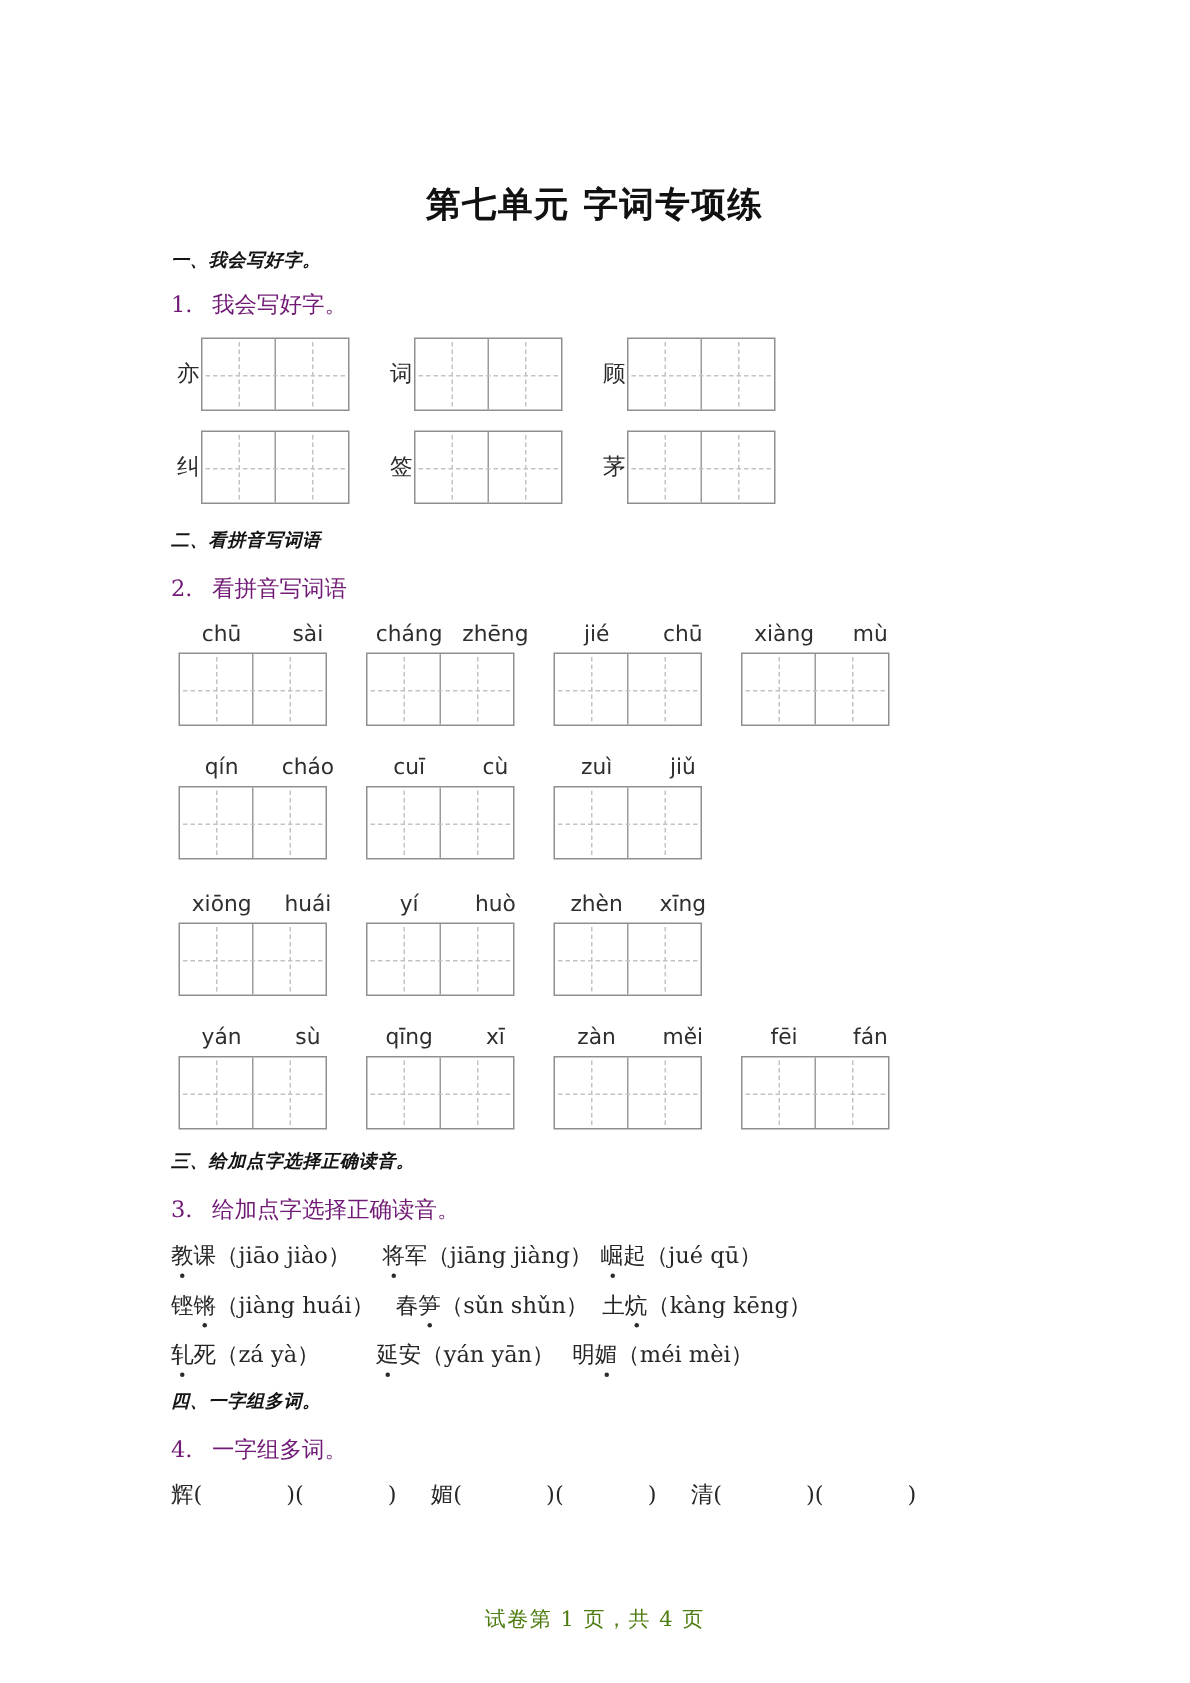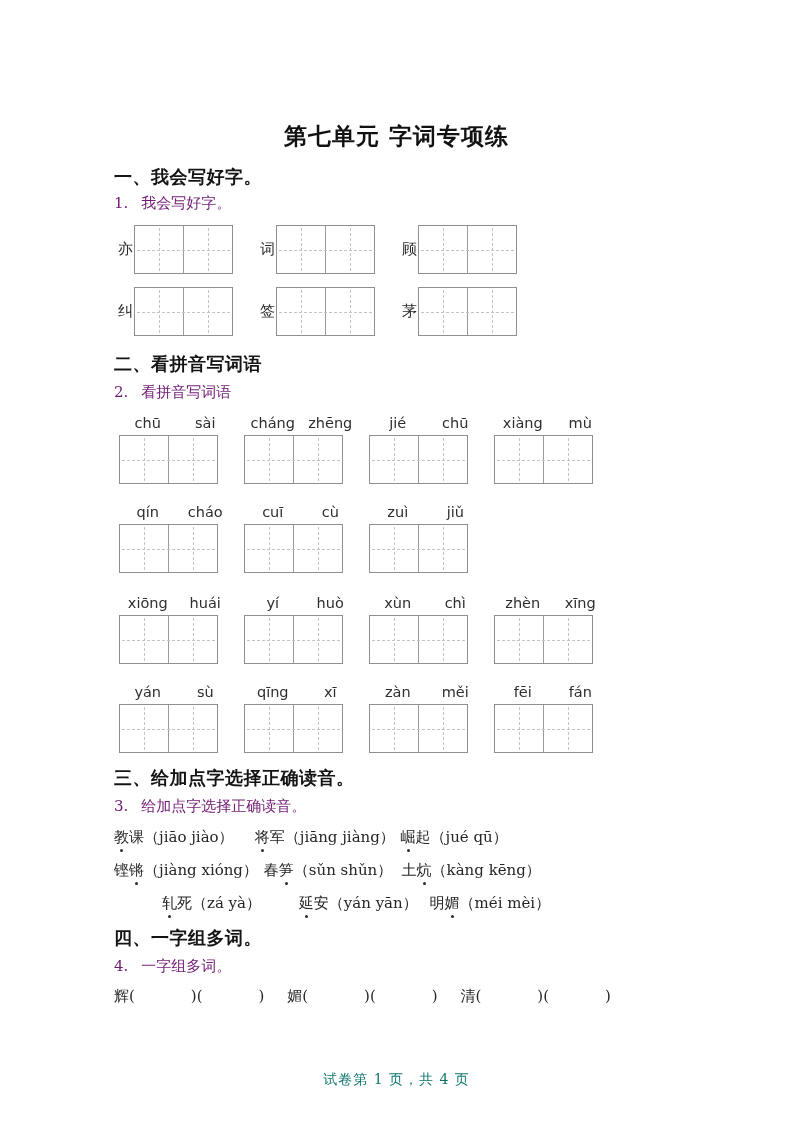--- a/index.html
+++ b/index.html
@@ -8,21 +8,21 @@
     font-family:"DejaVu Serif","Liberation Serif",serif;color:#2b2b2b;
     -webkit-font-smoothing:antialiased;
   }
   .abs{position:absolute;}
   
   .title{top:121px;left:0;width:793px;text-align:center;
     font-family:"DejaVu Sans","Liberation Sans",sans-serif;
     font-weight:700;font-size:23px;letter-spacing:1px;color:#111;}
   
   .heading{left:114px;font-family:"DejaVu Sans","Liberation Sans",sans-serif;
-    font-weight:700;font-size:18px;color:#141414;letter-spacing:.5px;}
+    font-weight:700;font-size:12px;color:#141414;letter-spacing:.5px;font-style:italic;}
   
   .item{left:114px;font-size:15px;color:#701a75;}
   .item .num{display:inline-block;margin-right:13px;}
   
   .cellpair{position:relative;width:97px;height:47px;border:1px solid #8f8f8f;
     display:flex;background:#fff;box-sizing:content-box;}
   .cell{flex:1;position:relative;}
   .cell + .cell{border-left:1px solid #9b9b9b;}
   .cell::before{content:"";position:absolute;top:2px;bottom:2px;left:50%;
     border-left:1px dashed #c3c3c3;}
@@ -50,21 +50,21 @@
   .s3-l3 .s3-item:nth-child(2){width:126px;}
   .dot-under{position:relative;display:inline-block;}
   .dot-under::after{content:"";position:absolute;left:50%;margin-left:-1.5px;
     bottom:-5px;width:3px;height:3px;border-radius:50%;background:#2b2b2b;}
   
   .s4-line{left:114px;font-size:15px;color:#262626;white-space:nowrap;}
   .s4-group{display:inline-flex;align-items:baseline;margin-right:18px;}
   .s4-blank{display:inline-block;width:56px;}
   
   .footer{top:1071px;left:0;width:793px;text-align:center;
-    font-size:14px;color:#0f766e;letter-spacing:1px;}
+    font-size:14px;color:#4d7c0f;letter-spacing:1px;}
 </style>
 </head>
 <body>
 
 <div>
 
   <div class="abs title">第七单元 字词专项练</div>
 
   <div class="abs heading" style="top:165px;">一、我会写好字。</div>
   <div class="abs item" style="top:194px;">
@@ -208,30 +208,20 @@
         </div>
       <div class="cellpair">
           <div class="cell"></div>
           <div class="cell"></div>
         </div>
     </div>
     <div class="py-group">
       <div class="py-labels">
           <span>yí</span>
           <span>huò</span>
-        </div>
-      <div class="cellpair">
-          <div class="cell"></div>
-          <div class="cell"></div>
-        </div>
-    </div>
-    <div class="py-group">
-      <div class="py-labels">
-          <span>xùn</span>
-          <span>chì</span>
         </div>
       <div class="cellpair">
           <div class="cell"></div>
           <div class="cell"></div>
         </div>
     </div>
     <div class="py-group">
       <div class="py-labels">
           <span>zhèn</span>
           <span>xīng</span>
@@ -291,26 +281,26 @@
     <span class="num">3.</span><span>给加点字选择正确读音。</span>
   </div>
 
   <div class="abs s3-line s3-l1" style="top:828px;">
     <span class="s3-item"><span></span><span class="dot-under">教</span><span>课</span><span>（jiāo jiào）</span></span>
     <span class="s3-item"><span></span><span class="dot-under">将</span><span>军</span><span>（jiāng jiàng）</span></span>
     <span class="s3-item"><span></span><span class="dot-under">崛</span><span>起</span><span>（jué qū）</span></span>
   </div>
 
   <div class="abs s3-line s3-l2" style="top:861px;">
-    <span class="s3-item"><span>铿</span><span class="dot-under">锵</span><span></span><span>（jiàng xióng）</span></span>
+    <span class="s3-item"><span>铿</span><span class="dot-under">锵</span><span></span><span>（jiàng huái）</span></span>
     <span class="s3-item"><span>春</span><span class="dot-under">笋</span><span></span><span>（sǔn shǔn）</span></span>
     <span class="s3-item"><span>土</span><span class="dot-under">炕</span><span></span><span>（kàng kēng）</span></span>
   </div>
 
-  <div class="abs s3-line s3-l3" style="top:894px;margin-left:48px;">
+  <div class="abs s3-line s3-l3" style="top:894px;">
     <span class="s3-item"><span></span><span class="dot-under">轧</span><span>死</span><span>（zá yà）</span></span>
     <span class="s3-item"><span></span><span class="dot-under">延</span><span>安</span><span>（yán yān）</span></span>
     <span class="s3-item"><span>明</span><span class="dot-under">媚</span><span></span><span>（méi mèi）</span></span>
   </div>
 
   <div class="abs heading" style="top:926px;">四、一字组多词。</div>
   <div class="abs item" style="top:957px;">
     <span class="num">4.</span><span>一字组多词。</span>
   </div>
 

